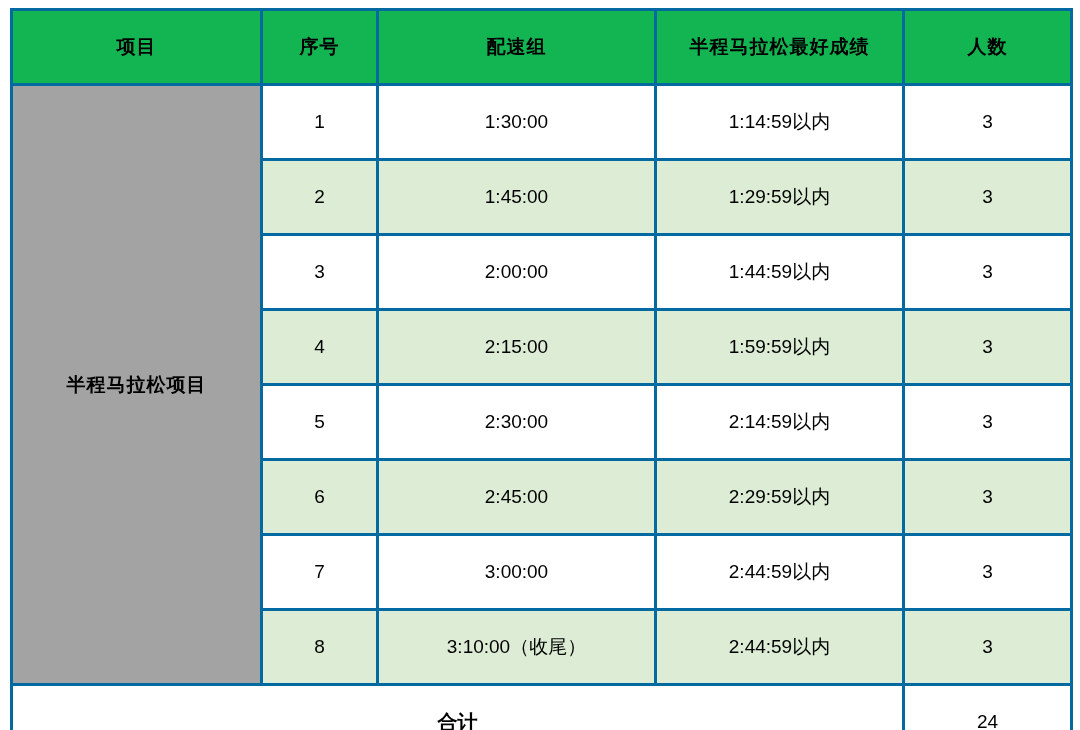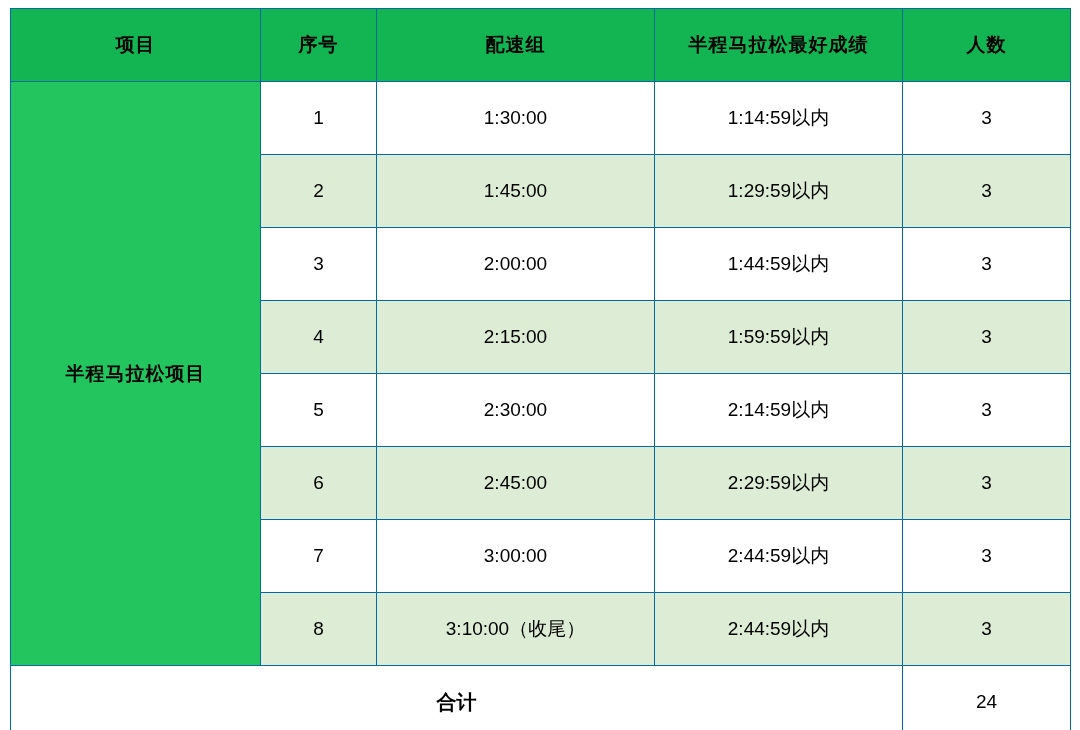--- a/index.html
+++ b/index.html
@@ -24,41 +24,41 @@
     border: 1px solid #000000;
   }
   table.pace-table col.c-project { width: 250px; }
   table.pace-table col.c-index   { width: 116px; }
   table.pace-table col.c-pace    { width: 278px; }
   table.pace-table col.c-best    { width: 248px; }
   table.pace-table col.c-count   { width: 168px; }
 
   table.pace-table th,
   table.pace-table td {
-    border: 1px solid #0369a1;
+    border: 3px solid #0369a1;
     text-align: center;
     vertical-align: middle;
     font-size: 19px;
     color: #000000;
     padding: 0;
     height: 72px;
   }
   thead th {
     background: #13b552;
     color: #ffffff;
     font-weight: bold;
     font-size: 20px;
     height: 76px;
     letter-spacing: 1px;
   }
   td.project-cell {
     font-weight: bold;
     font-size: 20px;
     letter-spacing: 1px;
-    background: #22c55e;
+    background: #a3a3a3;
   }
   tr.alt td { background: #ddecd4; }
   tr.total td {
     height: 72px;
     font-size: 20px;
     font-weight: bold;
     background: #ffffff;
   }
   tr.total td.total-count {
     font-weight: normal;

